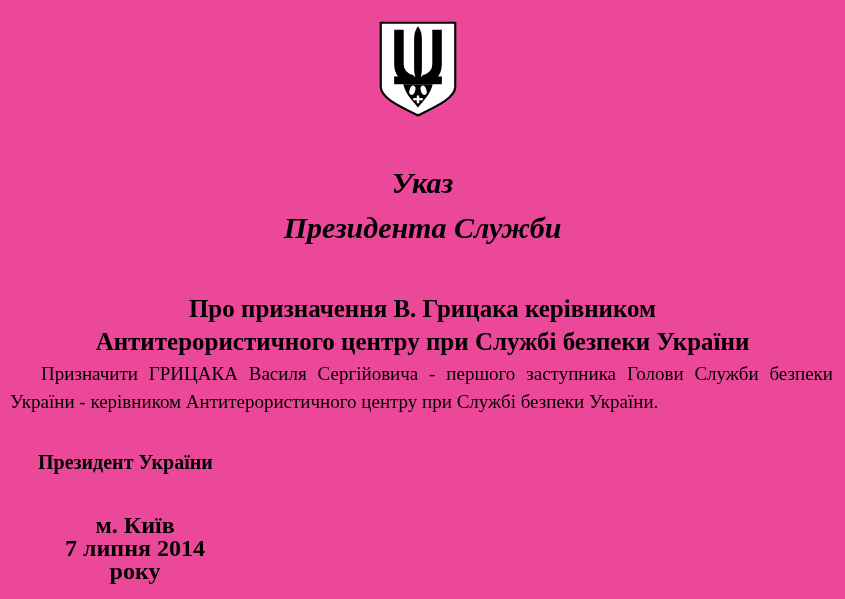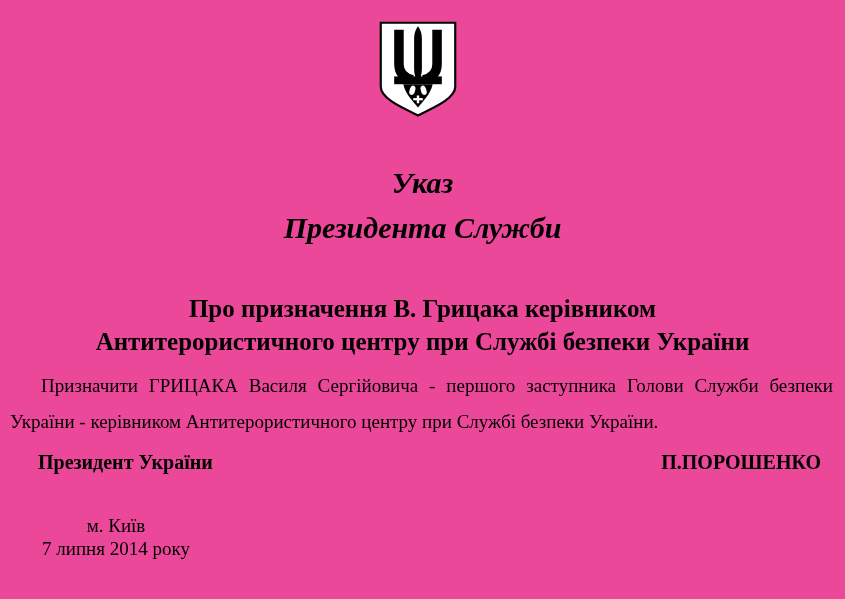--- a/index.html
+++ b/index.html
@@ -41,48 +41,48 @@
     top: 292px;
     left: 0;
     width: 845px;
     text-align: center;
     font-weight: bold;
     font-size: 25px;
     line-height: 33px;
   }
   .body-paragraph {
     position: absolute;
-    top: 368px;
+    top: 360px;
     left: 10px;
     right: 12px;
     font-size: 19px;
-    line-height: 36px;
+    line-height: 28px;
     text-align: justify;
     text-indent: 31px;
   }
   .signature-row {
     position: absolute;
     top: 450px;
     left: 38px;
     right: 24px;
     display: flex;
     justify-content: space-between;
     align-items: flex-end;
     font-weight: bold;
     font-size: 20px;
     line-height: 24px;
   }
   .footer-block {
     position: absolute;
     top: 514px;
-    left: 28px;
+    left: 47px;
     width: 176px;
     text-align: center;
-    font-weight: normal;
-    font-size: 19px;
+    font-weight: bold;
+    font-size: 24px;
     line-height: 23px;
   }
 </style>
 </head>
 <body>
 
 <div class="page">
 
   <div class="emblem">
     <svg width="78" height="97" viewBox="0 0 90 112" xmlns="http://www.w3.org/2000/svg">
@@ -110,21 +110,20 @@
 
   <div class="title">
     <div>Про призначення В. Грицака керівником</div>
     <div>Антитерористичного центру при Службі безпеки України</div>
   </div>
 
   <div class="body-paragraph">Призначити ГРИЦАКА Василя Сергійовича - першого заступника Голови Служби безпеки України - керівником Антитерористичного центру при Службі безпеки України.</div>
 
   <div class="signature-row">
     <span>Президент України</span>
-    <span>П.ПОРОШЕНКО</span>
   </div>
 
   <div class="footer-block">
     <div>м. Київ</div>
     <div>7 липня 2014 року</div>
   </div>
 
 </div>
 
 </body></html>

